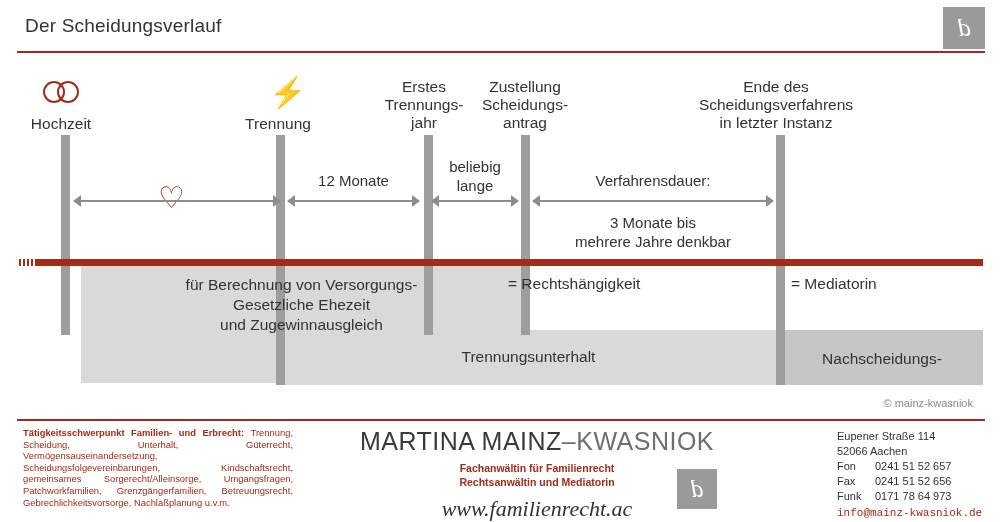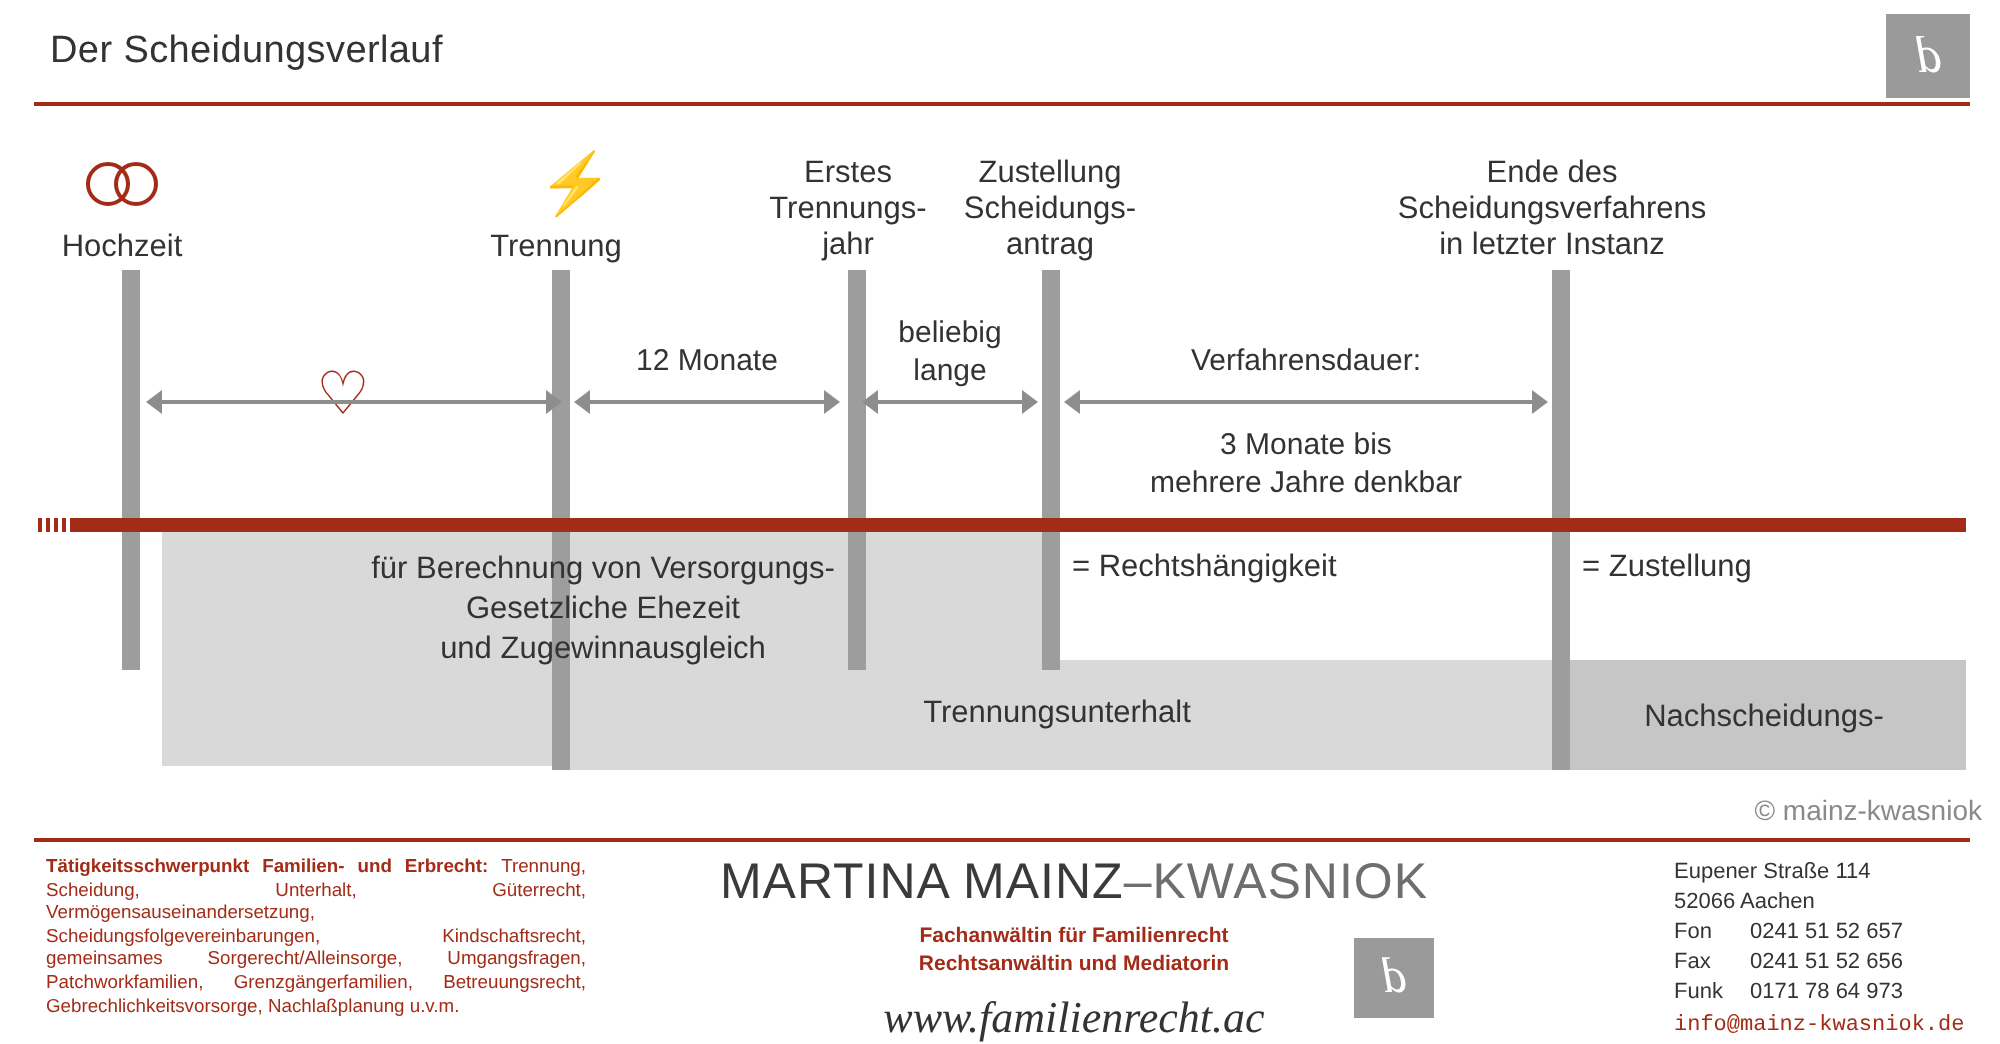--- a/index.html
+++ b/index.html
@@ -185,22 +185,22 @@
   }
 
   .legend-text {
     position: absolute;
     font-size: 15.5px;
     color: #333333;
   }
 
   .copyright {
     position: absolute;
-    right: 10px;
-    font-size: 14px;
+    right: 28px;
+    font-size: 11px;
     color: #8a8a8a;
   }
 
   
   .footer {
     position: absolute;
     left: 16px;
     top: 418px;
     width: 968px;
     height: 94px;
@@ -402,25 +402,25 @@
     </div>
 
     <div class="band-label" style="left:285px; top:294px; width:485px;">
       <span>Trennungsunterhalt</span>
     </div>
 
     <div class="band-label" style="left:788px; top:296px; width:186px;">
       <div>Nachscheidungs-</div>
     </div>
 
-    <div class="legend-text" style="left:535px; top:222px;">
+    <div class="legend-text" style="left:507px; top:222px;">
       <span>= Rechtshängigkeit</span>
     </div>
     <div class="legend-text" style="left:790px; top:222px;">
-      <span>= Zustellung</span>
+      <span>= Mediatorin</span>
     </div>
 
     <div class="copyright" style="top:344px;">
       <span>© mainz-kwasniok</span>
     </div>
   </div>
 
   <div class="footer">
 
     <div class="footer-left">

